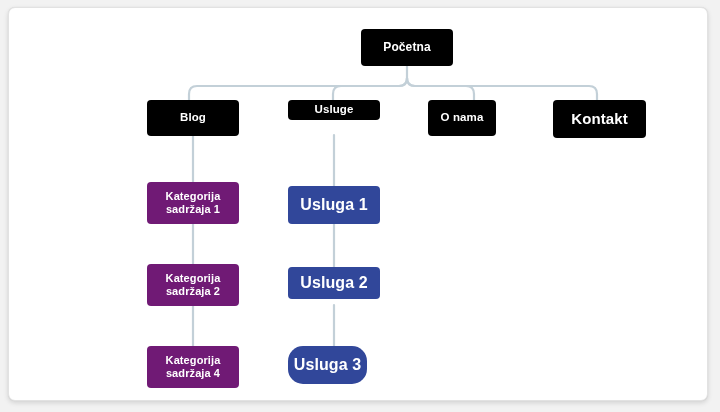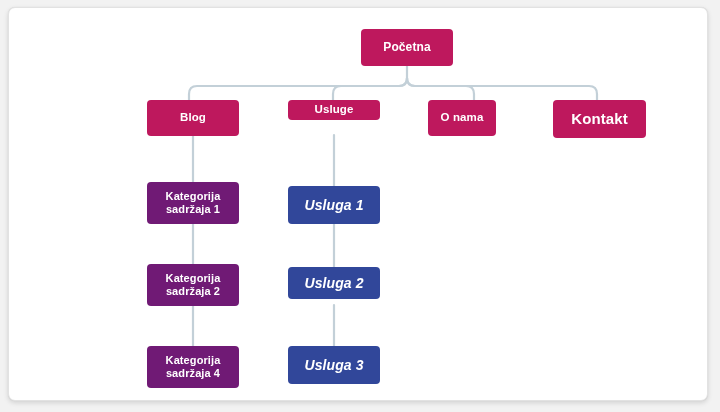--- a/index.html
+++ b/index.html
@@ -53,28 +53,28 @@
     align-items: center;
     justify-content: center;
     text-align: center;
     color: #ffffff;
     line-height: 1.18;
     letter-spacing: 0.1px;
     font-weight: bold;
     z-index: 2;
   }
 
-  .node.navy      { background: #be185d; }
+  .node.navy      { background: #000000; }
   .node.royal     { background: #31479a; }
   .node.lavender  { background: #701a75; }
 
   .n-root     { font-size: 12px; }
   .n-sect     { font-size: 11.5px; }
   .n-kontakt  { font-size: 15px; }
-  .n-leaf     { font-size: 14px; font-style: italic; }
+  .n-leaf     { font-size: 16px; }
   .n-cat      { font-size: 11px; }
 </style>
 </head>
 <body>
 
 <div id="canvas">
   <div class="card">
 
     <svg class="links" viewBox="0 0 700 394">
       <g fill="none" stroke="#c3d0d8" stroke-width="2.2" stroke-linecap="round">
@@ -137,18 +137,18 @@
     </div>
 
     <div class="node royal n-leaf" style="left:279px; top:178px; width:92px; height:38px;">
       <span>Usluga 1</span>
     </div>
 
     <div class="node royal n-leaf" style="left:279px; top:259px; width:92px; height:32px;">
       <span>Usluga 2</span>
     </div>
 
-    <div class="node royal n-leaf" style="left:279px; top:338px; width:92px; height:38px;">
+    <div class="node royal n-leaf" style="left:279px; top:338px; width:79px; height:38px;border-radius:15px;">
       <span>Usluga 3</span>
     </div>
 
   </div>
 </div>
 
 </body></html>

